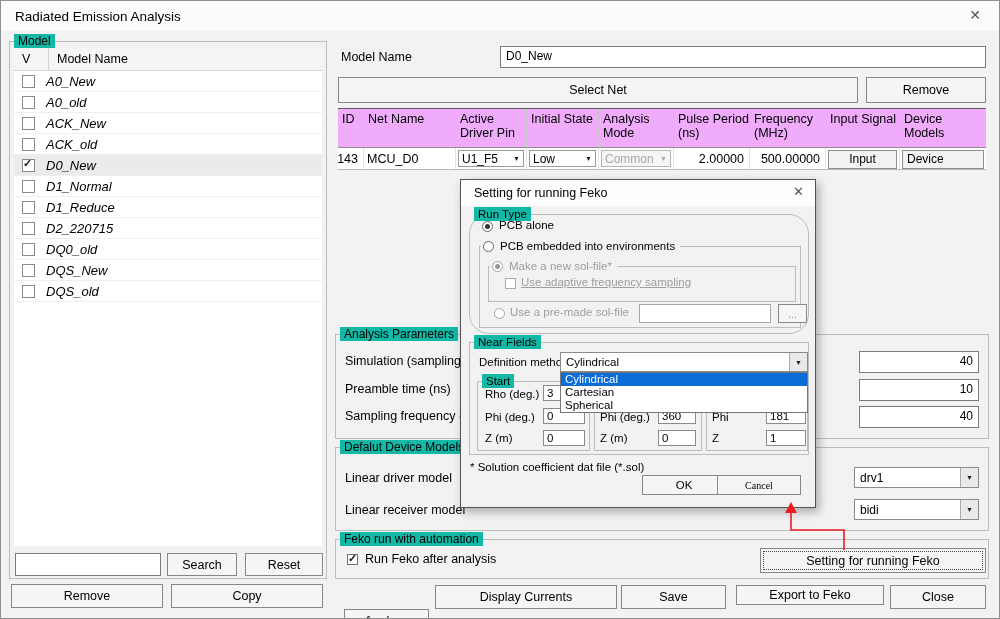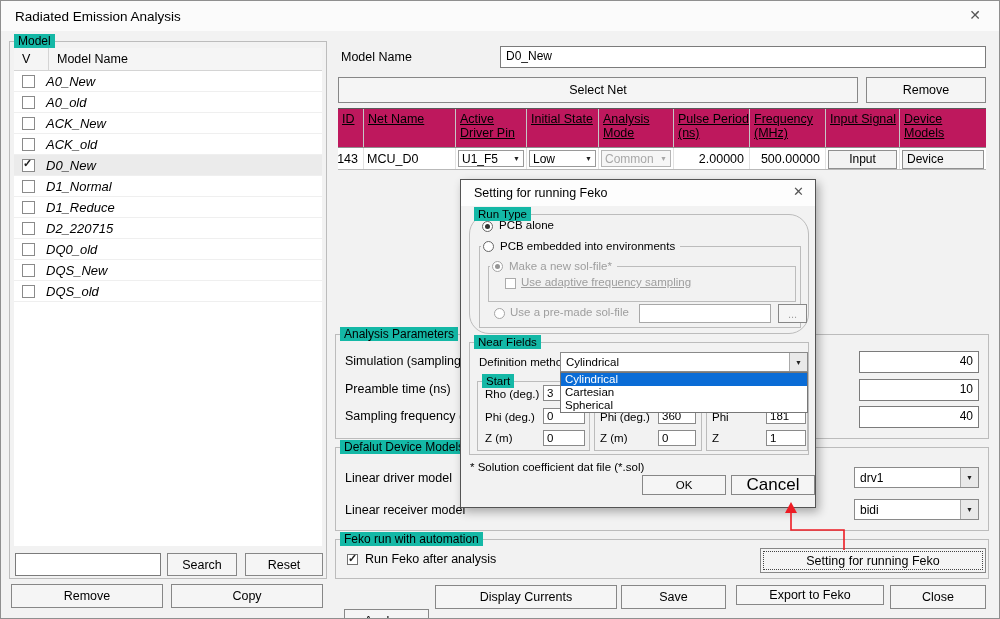--- a/index.html
+++ b/index.html
@@ -23,21 +23,21 @@
   .lhead{display:flex;height:22px;border-bottom:1px solid #d4d4d4;background:#f5f5f5;align-items:center;font-size:12.5px;}
   .lh-v{width:26px;padding-left:8px;border-right:1px solid #d4d4d4;height:100%;display:flex;align-items:center;box-sizing:content-box;}
   .lh-n{padding-left:8px;}
   .mrow{display:flex;align-items:center;height:20px;border-bottom:1px solid #efefef;padding-left:8px;gap:11px;cursor:default;}
   .mrow.sel{background:#ebebeb;}
   .mlabel{font-size:13px;font-style:italic;}
   .cb{width:11px;height:11px;border:1px solid #8a8a8a;background:#fff;position:relative;flex:0 0 auto;}
   .cb.checked::after{content:"✓";position:absolute;top:-3px;left:0;font-size:11px;font-weight:bold;color:#222;}
   
   .table{position:absolute;left:337px;top:107px;width:648px;}
-  .thead{display:flex;background:#be185d;border-top:1px solid #5a5a5a;border-bottom:1px solid #8f8f8f;height:38px;box-sizing:content-box;text-decoration:underline;}
+  .thead{display:flex;background:#f0abfc;border-top:1px solid #5a5a5a;border-bottom:1px solid #8f8f8f;height:38px;box-sizing:content-box;}
   .th{border-right:1px solid #c6c6c6;box-sizing:border-box;padding:3px 0 0 4px;font-size:12.5px;line-height:14px;overflow:hidden;}
   .trow{display:flex;background:#fff;height:21px;border-bottom:1px solid #b9b9b9;overflow:hidden;}
   .td{border-right:1px solid #e2e2e2;box-sizing:border-box;font-size:12.5px;display:flex;align-items:center;overflow:hidden;}
   .td.num{justify-content:flex-end;padding-right:5px;}
   .ccombo{display:flex;flex:1;align-items:center;justify-content:space-between;border:1px solid #9a9a9a;background:#fff;height:17px;margin:1px 2px;padding:0 3px;font-size:12px;box-sizing:border-box;}
   .ccombo.dis{color:#a8a8a8;background:#f6f6f6;border-color:#b5b5b5;}
   .cellbtn{flex:1;border:1px solid #909090;background:#f3f3f3;height:19px;margin:2px 2px 0;font-size:12px;line-height:16px;padding:0 4px;overflow:hidden;box-sizing:border-box;}
   
   .radio{position:absolute;width:11px;height:11px;border:1px solid #666;border-radius:50%;background:#fff;box-sizing:border-box;}
   .radio.on::after{content:"";position:absolute;left:2px;top:2px;right:2px;bottom:2px;background:#333;border-radius:50%;}
@@ -312,21 +312,21 @@
     <div class="stxt" style="left:197px;top:250px;width:38px;height:16px;">0</div>
 
     <div class="grp" style="left:245px;top:201px;width:102px;height:70px;"></div>
     <span class="slabel" style="left:251px;top:231px;">Phi</span>
     <div class="stxt" style="left:305px;top:228px;width:40px;height:16px;">181</div>
     <span class="slabel" style="left:251px;top:252px;">Z</span>
     <div class="stxt" style="left:305px;top:250px;width:40px;height:16px;">1</div>
 
     <span class="slabel" style="left:9px;top:281px;">* Solution coefficient dat file (*.sol)</span>
     <div class="btn" style="left:181px;top:295px;width:84px;height:20px;font-size:11.5px;">OK</div>
-    <div class="btn" style="left:270px;top:295px;width:84px;height:20px;font-size:17px;">Cancel</div>
+    <div class="btn" style="left:256px;top:295px;width:84px;height:20px;font-size:10px;font-family:Liberation Serif, serif;">Cancel</div>
   </div>
 
   <svg id="arrow-overlay" viewBox="0 0 1000 619">
     <polyline points="843,549 843,529 790,529 790,509" fill="none" stroke="#ed1c24" stroke-width="1.6"></polyline>
     <polygon points="790,501 784,512 796,512" fill="#ed1c24"></polygon>
   </svg>
 
 </div>
 
 </body></html>

